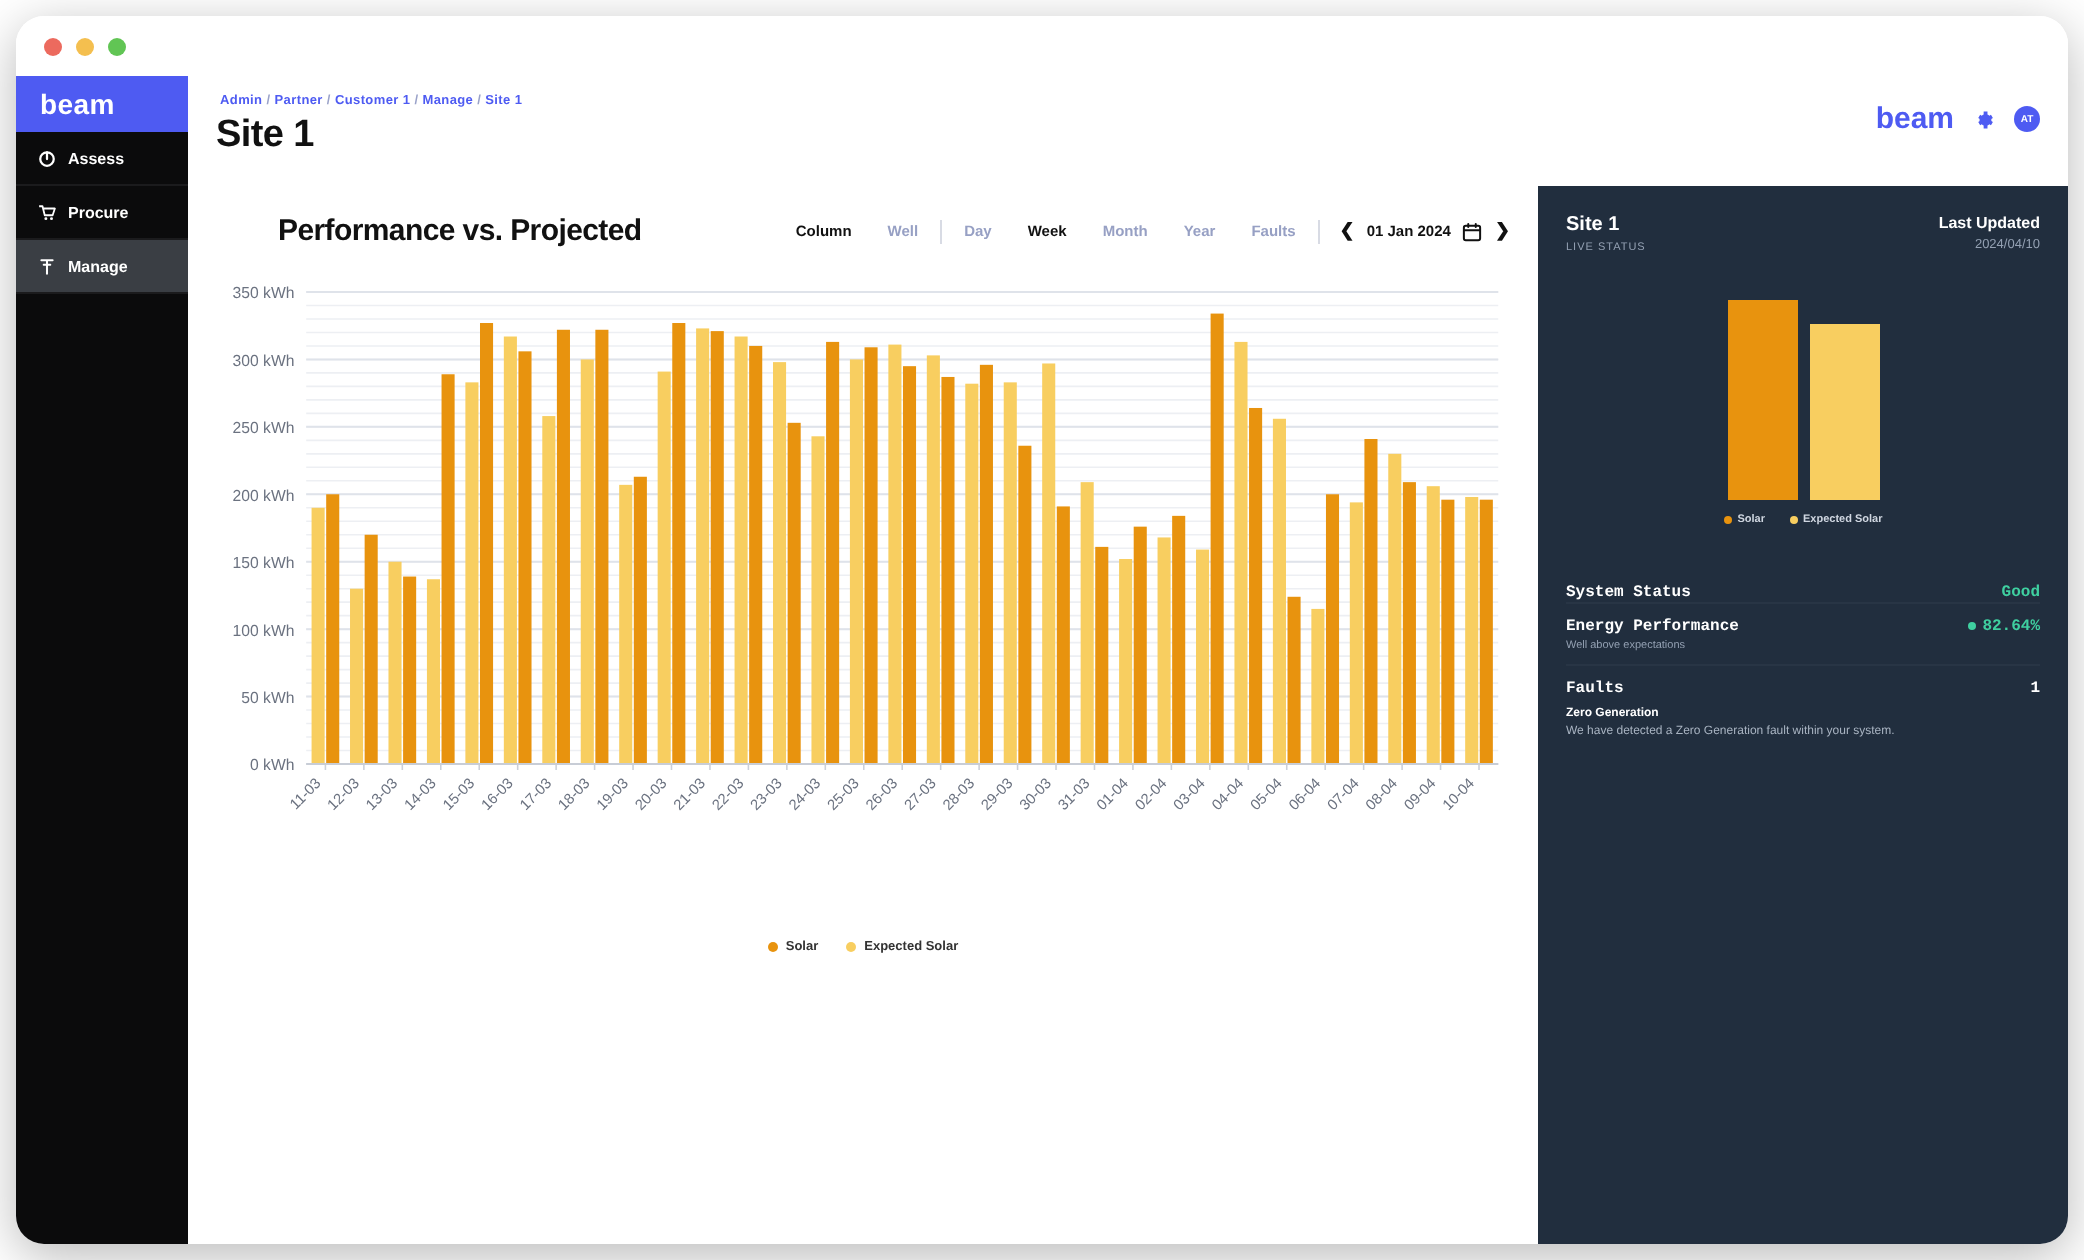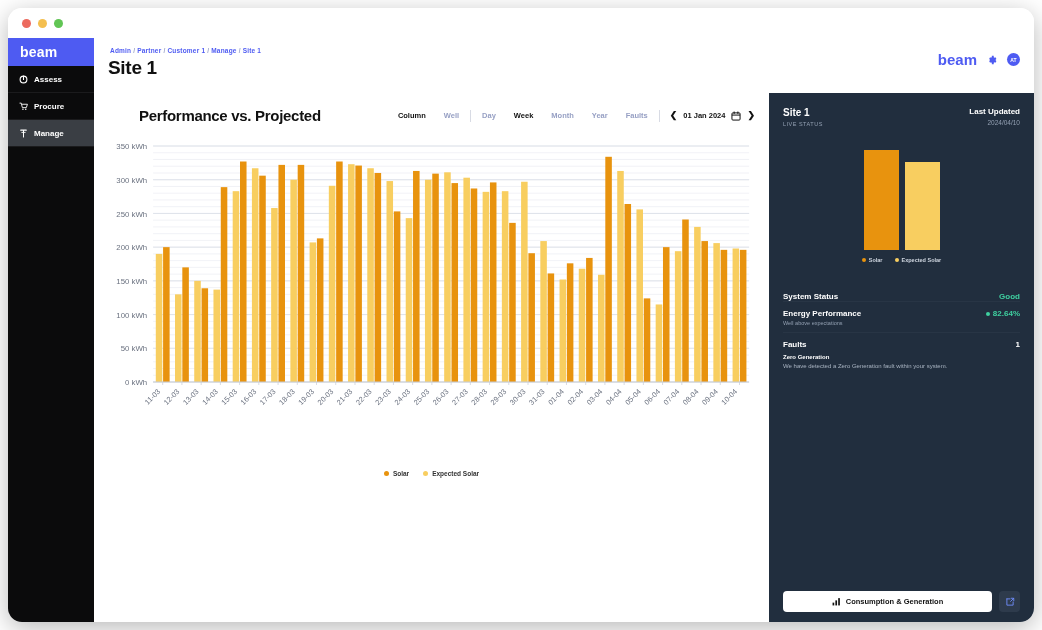--- a/index.html
+++ b/index.html
@@ -68,21 +68,21 @@
   .p-sub{font-size:5.5px;color:#93a0b2;margin-top:3px;letter-spacing:.5px;}
   .p-lu{font-size:8px;font-weight:700;text-align:right;padding-left:32px;}
   .p-date{font-size:6.5px;color:#93a0b2;text-align:right;margin-top:3px;}
   .mini{height:105px;display:flex;align-items:flex-end;justify-content:center;gap:6px;margin-top:18px;}
   .mini div{width:35px;}
   .mini-legend{display:flex;justify-content:center;gap:12px;margin-top:7px;}
   .mlg{display:flex;align-items:center;gap:3px;font-size:5.5px;font-weight:700;color:#cfd6e0;}
   .mlgd{width:4px;height:4px;border-radius:50%;}
 
   .stats{margin-top:22px;}
-  .srow{display:flex;justify-content:space-between;align-items:center;padding-top:7px;border-top:1px solid #35425260;}
+  .srow{display:flex;justify-content:space-between;align-items:center;padding-top:7px;border-top:1px solid #35425260;font-family:Liberation Mono, monospace;}
   .srow:first-child{border-top:none;}
   .sk{font-size:8px;font-weight:700;}
   .sv{font-size:8px;font-weight:700;}
   .sv.green{color:#3FD0A0;}
   .snote{font-size:5.5px;color:#93a0b2;margin-top:2px;margin-bottom:6px;}
   .dotg{display:inline-block;width:4px;height:4px;border-radius:50%;background:#3FD0A0;margin-right:3px;vertical-align:middle;}
   .fault-t{font-size:6px;font-weight:700;margin-top:5px;}
   .fault-d{font-size:6px;color:#a9b4c2;margin-top:2px;line-height:1.35;}
 
   .panel-foot{margin-top:auto;display:flex;gap:7px;align-items:center;}
@@ -416,34 +416,18 @@
             </div>
             <div class="snote">Well above expectations</div>
             <div class="srow">
               <span class="sk">Faults</span>
               <span class="sv">1</span>
             </div>
             <div class="fault-t">Zero Generation</div>
             <div class="fault-d">We have detected a Zero Generation fault within your system.</div>
           </div>
 
-          <div class="panel-foot">
-            <div class="cg-btn">
-              <svg width="9" height="9" viewBox="0 0 16 16">
-                <rect x="1" y="10" width="3" height="5" fill="#111"></rect>
-                <rect x="6" y="6" width="3" height="9" fill="#111"></rect>
-                <rect x="11" y="2" width="3" height="13" fill="#111"></rect>
-              </svg>
-              <span>Consumption &amp; Generation</span>
-            </div>
-            <div class="ext-btn">
-              <svg width="10" height="10" viewBox="0 0 16 16">
-                <path d="M3 3 h5 M3 3 v10 h10 v-5" fill="none" stroke="#6E8BF5" stroke-width="1.5" stroke-linecap="round"></path>
-                <path d="M9 7 L14 2 M10 2 h4 v4" fill="none" stroke="#6E8BF5" stroke-width="1.5" stroke-linecap="round"></path>
-              </svg>
-            </div>
-          </div>
         </div>
 
       </div>
     </div>
   </div>
 </div>
 
 </body></html>

